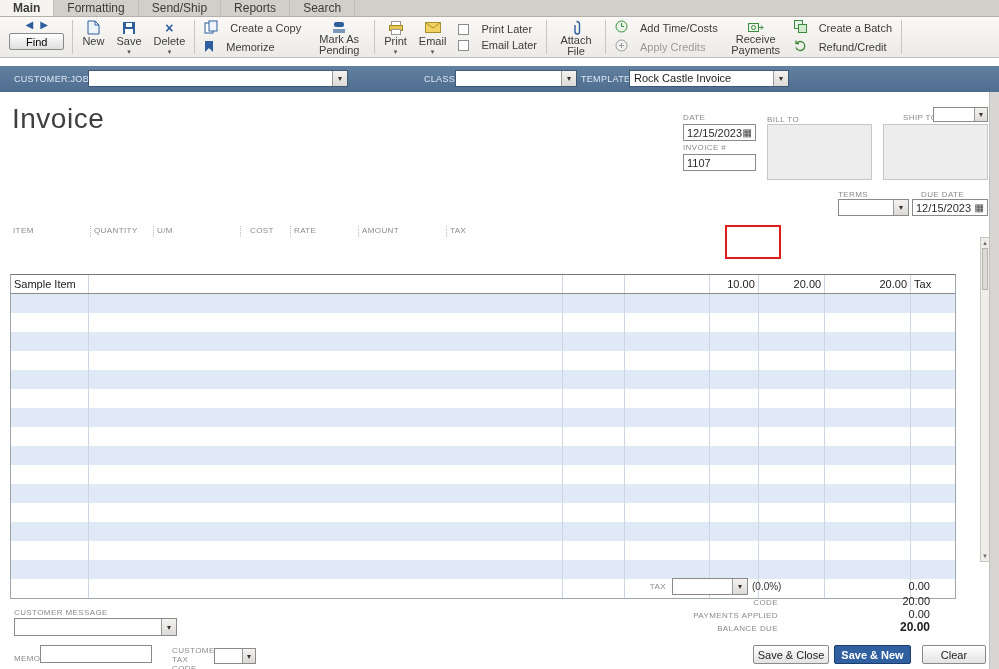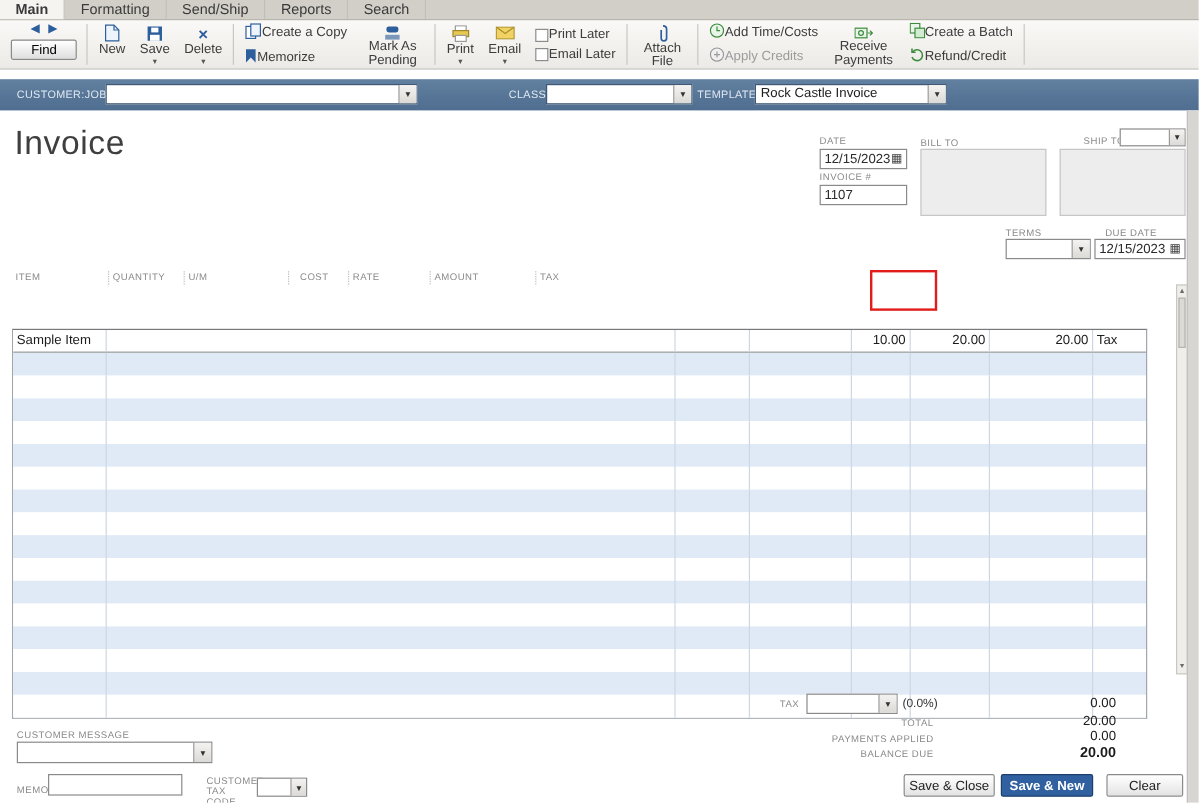--- a/index.html
+++ b/index.html
@@ -22,21 +22,21 @@
   .toolbar { position: absolute; left: 0; top: 17px; width: 999px; height: 41px;
     background: linear-gradient(#faf9f7, #eceae6); border-bottom: 1px solid #c2c0bb;
     display: flex; align-items: stretch; padding: 1px 4px; }
   .tb-sep { width: 1px; background: #c9c7c2; margin: 2px 3px; }
   .tb-btn { display: flex; flex-direction: column; align-items: center; padding: 2px 6px 0 6px; }
   .tb-btn .icon { height: 15px; display: flex; align-items: center; justify-content: center; }
   .tb-label { font-size: 11px; color: #3c3c3c; white-space: nowrap; line-height: 13px; }
   .tb-2line { font-size: 11px; color: #3c3c3c; text-align: center; line-height: 11px; white-space: normal; }
   .caret { font-size: 7px; color: #555; line-height: 7px; }
   .tb-stack { display: flex; flex-direction: column; justify-content: center; gap: 4px; padding: 0 6px; }
-  .tb-row { display: flex; align-items: center; gap: 0; font-size: 11px; color: #3c3c3c; white-space: nowrap; }
+  .tb-row { display: flex; align-items: center; gap: 12px; font-size: 11px; color: #3c3c3c; white-space: nowrap; }
   .tb-row.disabled .tb-row-label { color: #9b9b9b; }
   .checkbox { width: 11px; height: 11px; border: 1px solid #8b8b8b; background: #fff; display: inline-block; }
   .find-group { display: flex; flex-direction: column; align-items: center; padding: 1px 5px; gap: 2px; }
   .nav-arrows { display: flex; gap: 7px; }
   .nav-arrow { color: #2c5d9d; font-size: 10px; line-height: 12px; cursor: default; }
   .find-btn { font-size: 11px; border: 1px solid #8a8a8a; background: linear-gradient(#fff, #dedede);
     padding: 0 16px; border-radius: 2px; height: 17px; font-family: "Liberation Sans", sans-serif; }
   .xmark { color: #2d5f9c; font-weight: bold; font-size: 14px; line-height: 14px; }
 
   
@@ -538,21 +538,21 @@
   </div>
 
   <div class="rt-label" style="left:580px;top:582px;width:86px">TAX</div>
   <div class="combo totals-combo" style="left:672px;top:578px">
     <span class="combo-val"></span>
     <span class="combo-btn">▾</span>
   </div>
   <div class="tax-rate" style="left:752px;top:581px">(0.0%)</div>
   <div class="rt-val" style="left:850px;top:580px;width:80px">0.00</div>
 
-  <div class="rt-label" style="left:600px;top:598px;width:178px">TOTAL</div>
+  <div class="rt-label" style="left:600px;top:598px;width:178px">CODE</div>
   <div class="rt-val" style="left:850px;top:595px;width:80px">20.00</div>
 
   <div class="rt-label" style="left:600px;top:611px;width:178px">PAYMENTS APPLIED</div>
   <div class="rt-val" style="left:850px;top:608px;width:80px">0.00</div>
 
   <div class="rt-label" style="left:600px;top:624px;width:178px">BALANCE DUE</div>
   <div class="rt-val big" style="left:840px;top:620px;width:90px">20.00</div>
 
   <div class="abs lbl" style="left:14px;top:608px">CUSTOMER MESSAGE</div>
   <div class="combo" style="position:absolute;left:14px;top:618px;width:163px;height:18px">

